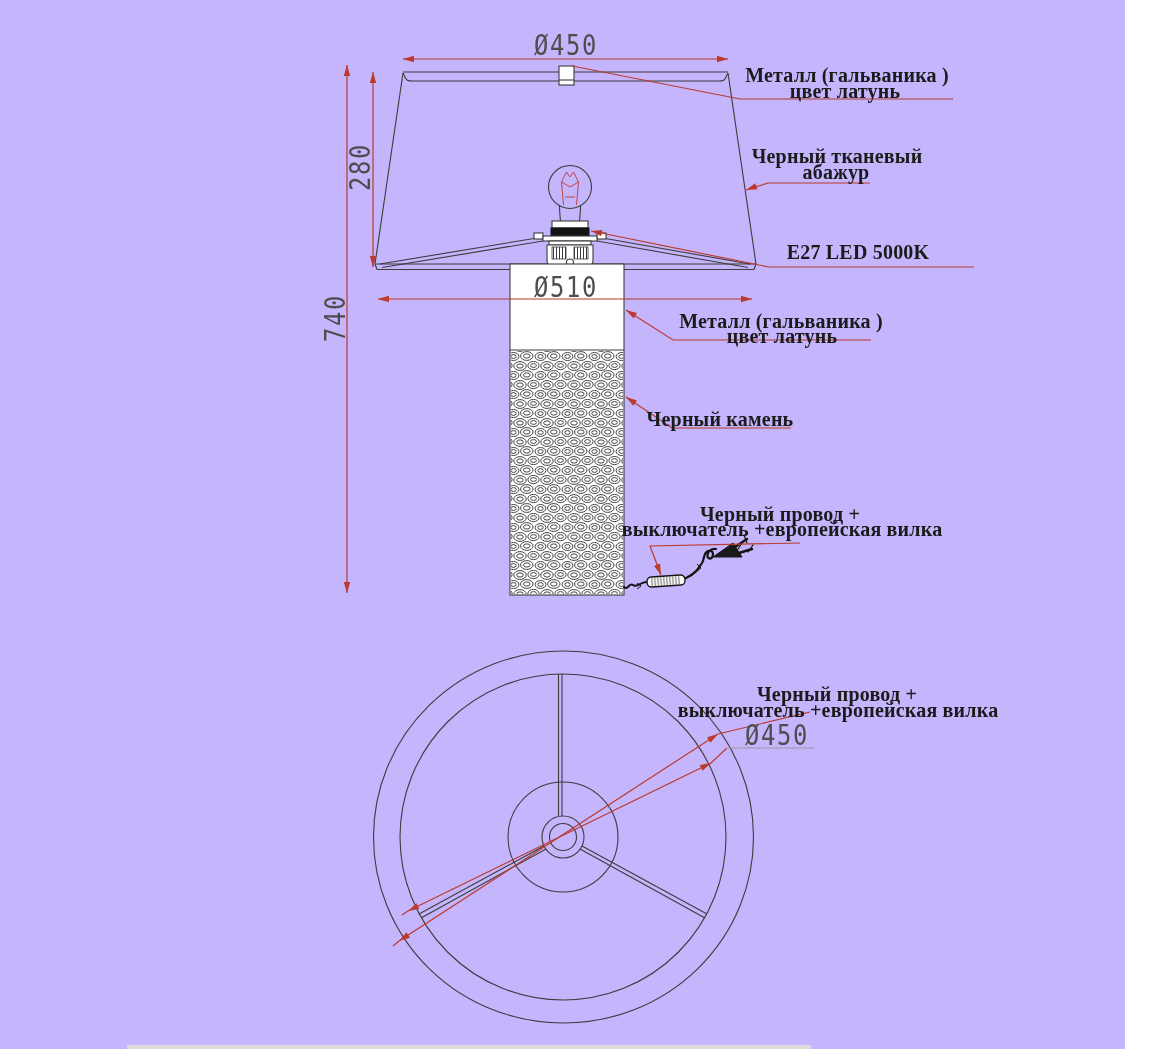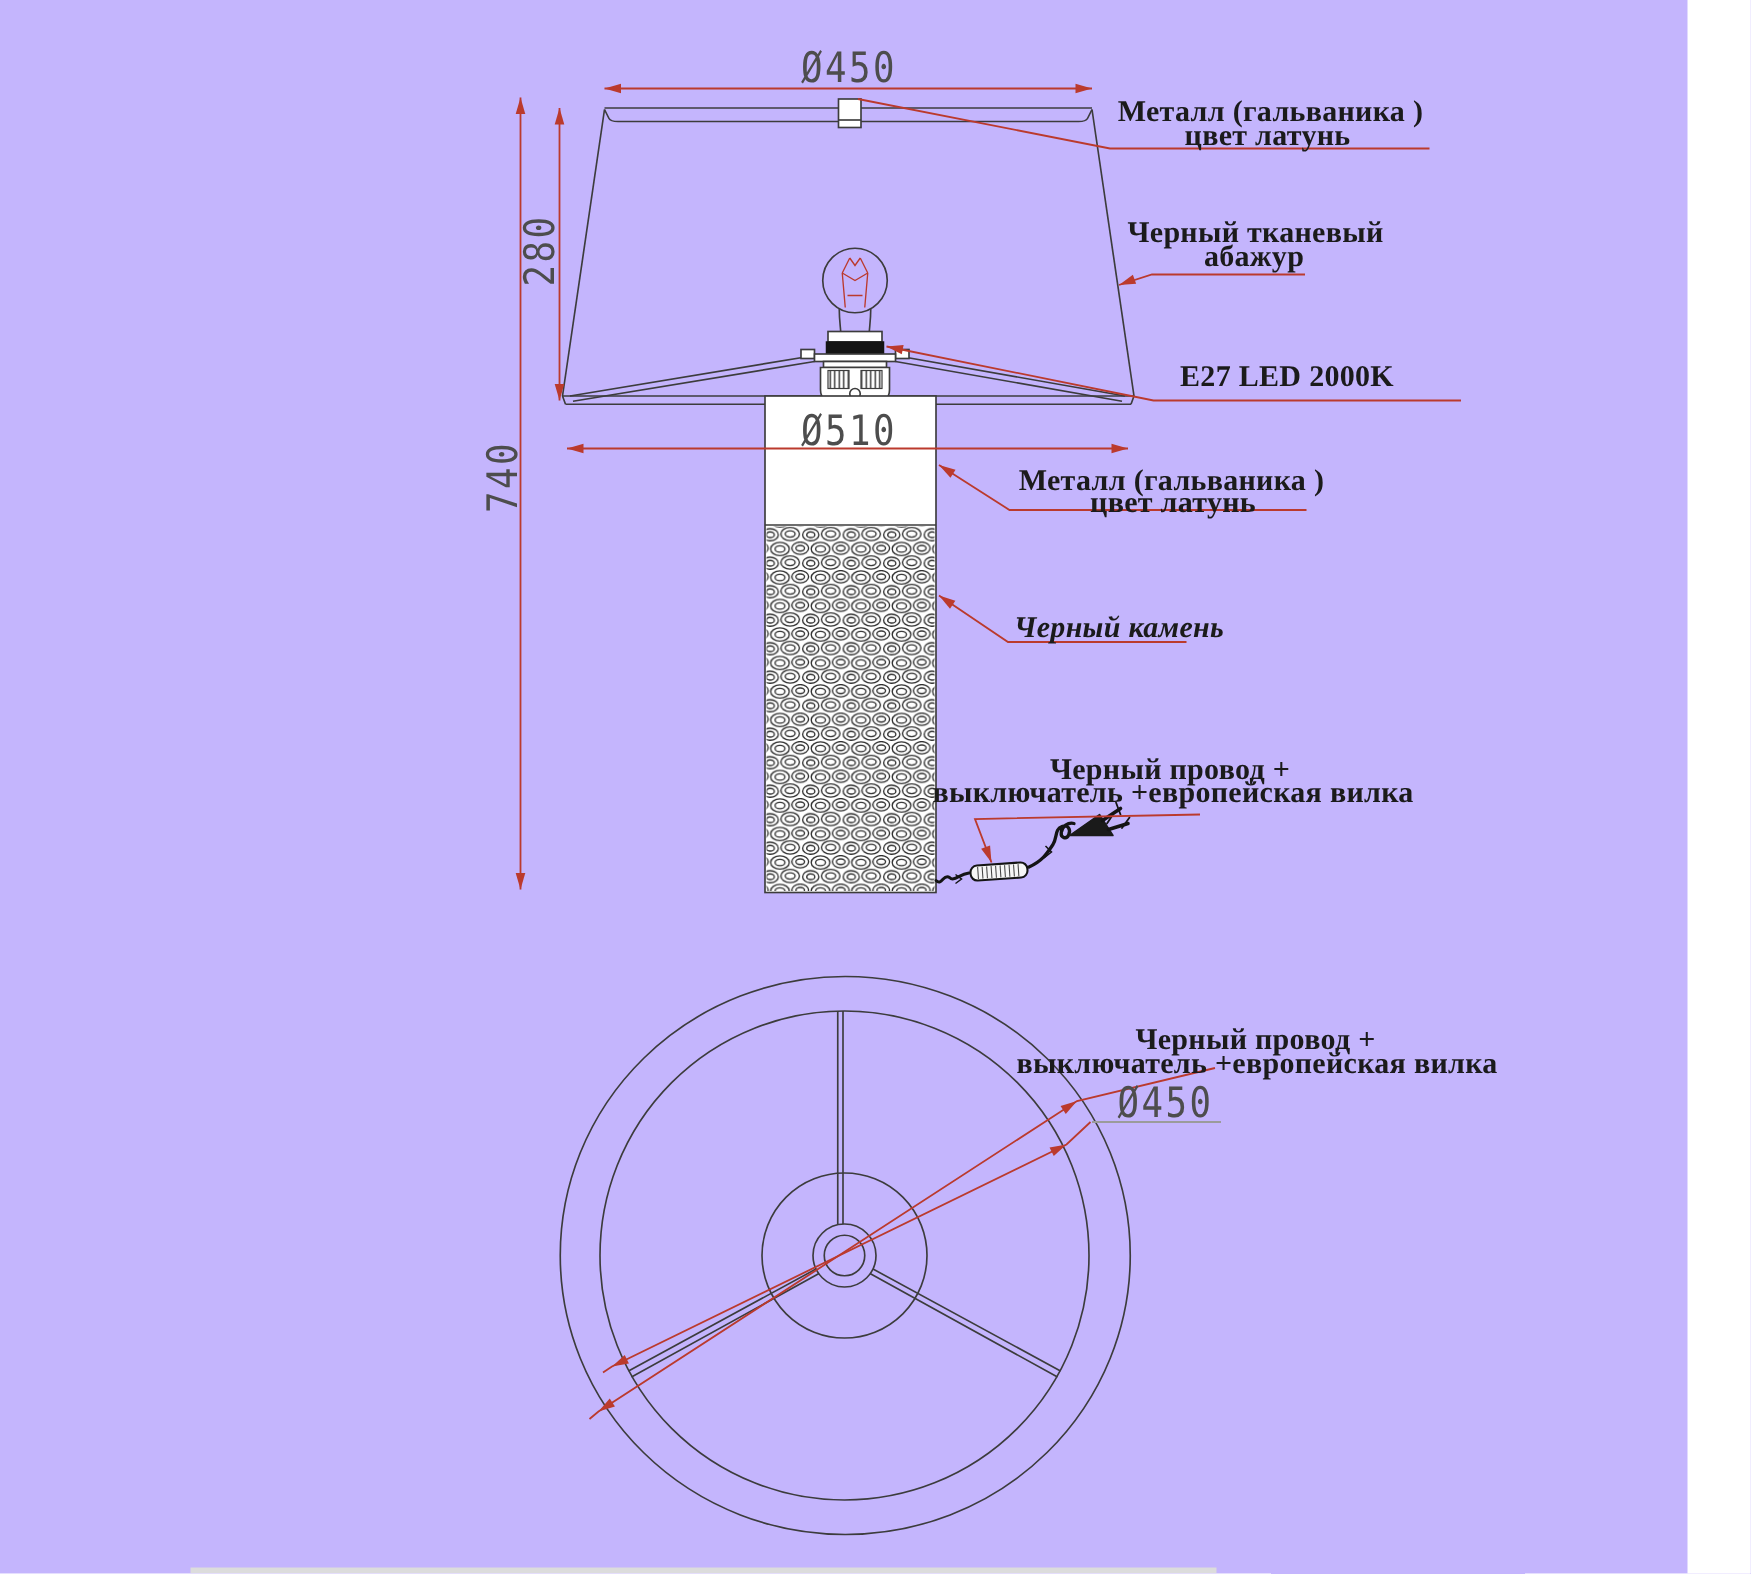--- a/index.html
+++ b/index.html
@@ -211,26 +211,26 @@
 <div class="dim rot" style="left:335px;top:318px;">740</div>
 <div class="dim" style="left:566px;top:287px;">Ø510</div>
 <div class="dim" style="left:777px;top:735px;">Ø450</div>
 
 <div class="lbl" style="left:847px;top:75px;">Металл (гальваника )</div>
 <div class="lbl" style="left:845px;top:91px;">цвет латунь</div>
 
 <div class="lbl" style="left:837px;top:156px;">Черный тканевый</div>
 <div class="lbl" style="left:836px;top:172px;">абажур</div>
 
-<div class="lbl" style="left:858px;top:252px;">E27 LED 2000K</div>
+<div class="lbl" style="left:858px;top:252px;">E27 LED 5000K</div>
 
 <div class="lbl" style="left:781px;top:321px;">Металл (гальваника )</div>
 <div class="lbl" style="left:782px;top:336px;">цвет латунь</div>
 
-<div class="lbl" style="left:746px;top:419px;font-style:italic;">Черный камень</div>
+<div class="lbl" style="left:720px;top:419px;">Черный камень</div>
 
 <div class="lbl" style="left:780px;top:514px;">Черный провод +</div>
 <div class="lbl" style="left:782px;top:529px;">выключатель +европейская вилка</div>
 
 <div class="lbl" style="left:837px;top:694px;">Черный провод +</div>
 <div class="lbl" style="left:838px;top:710px;">выключатель +европейская вилка</div>
 
 </div>
 
 </body></html>

